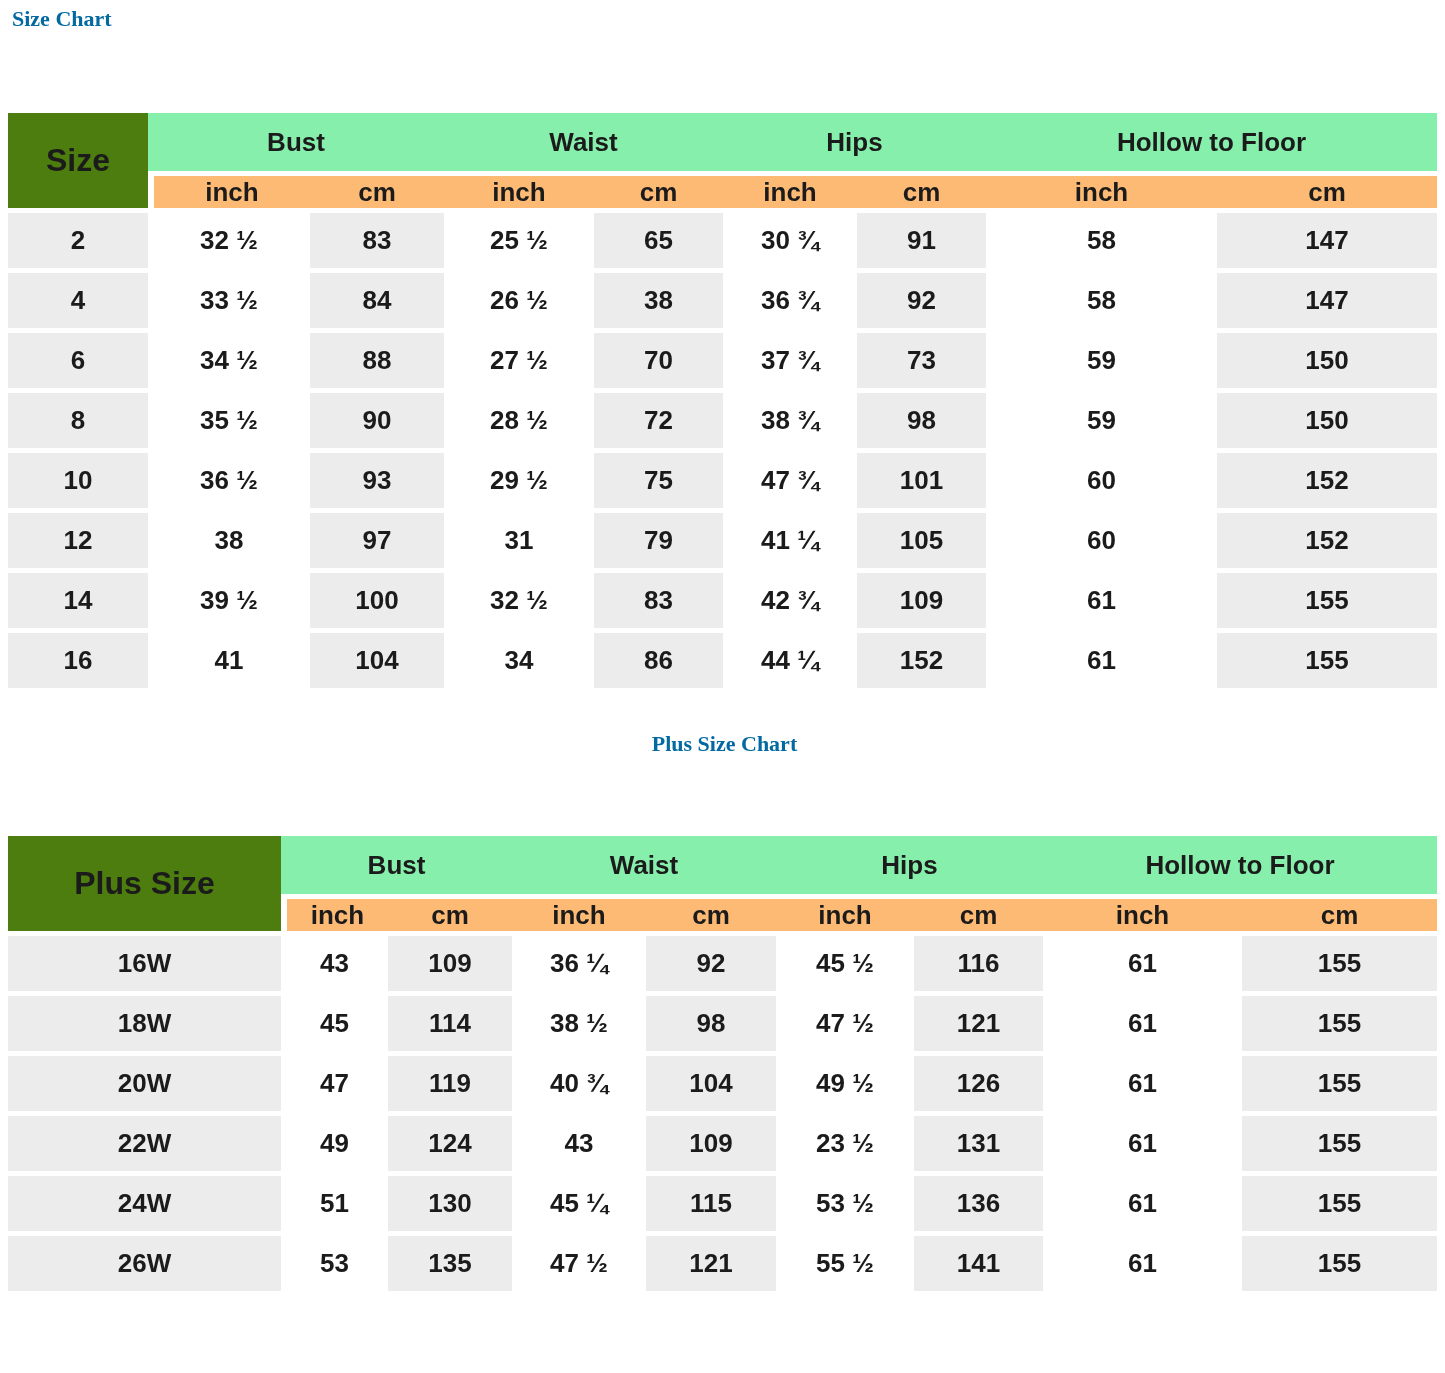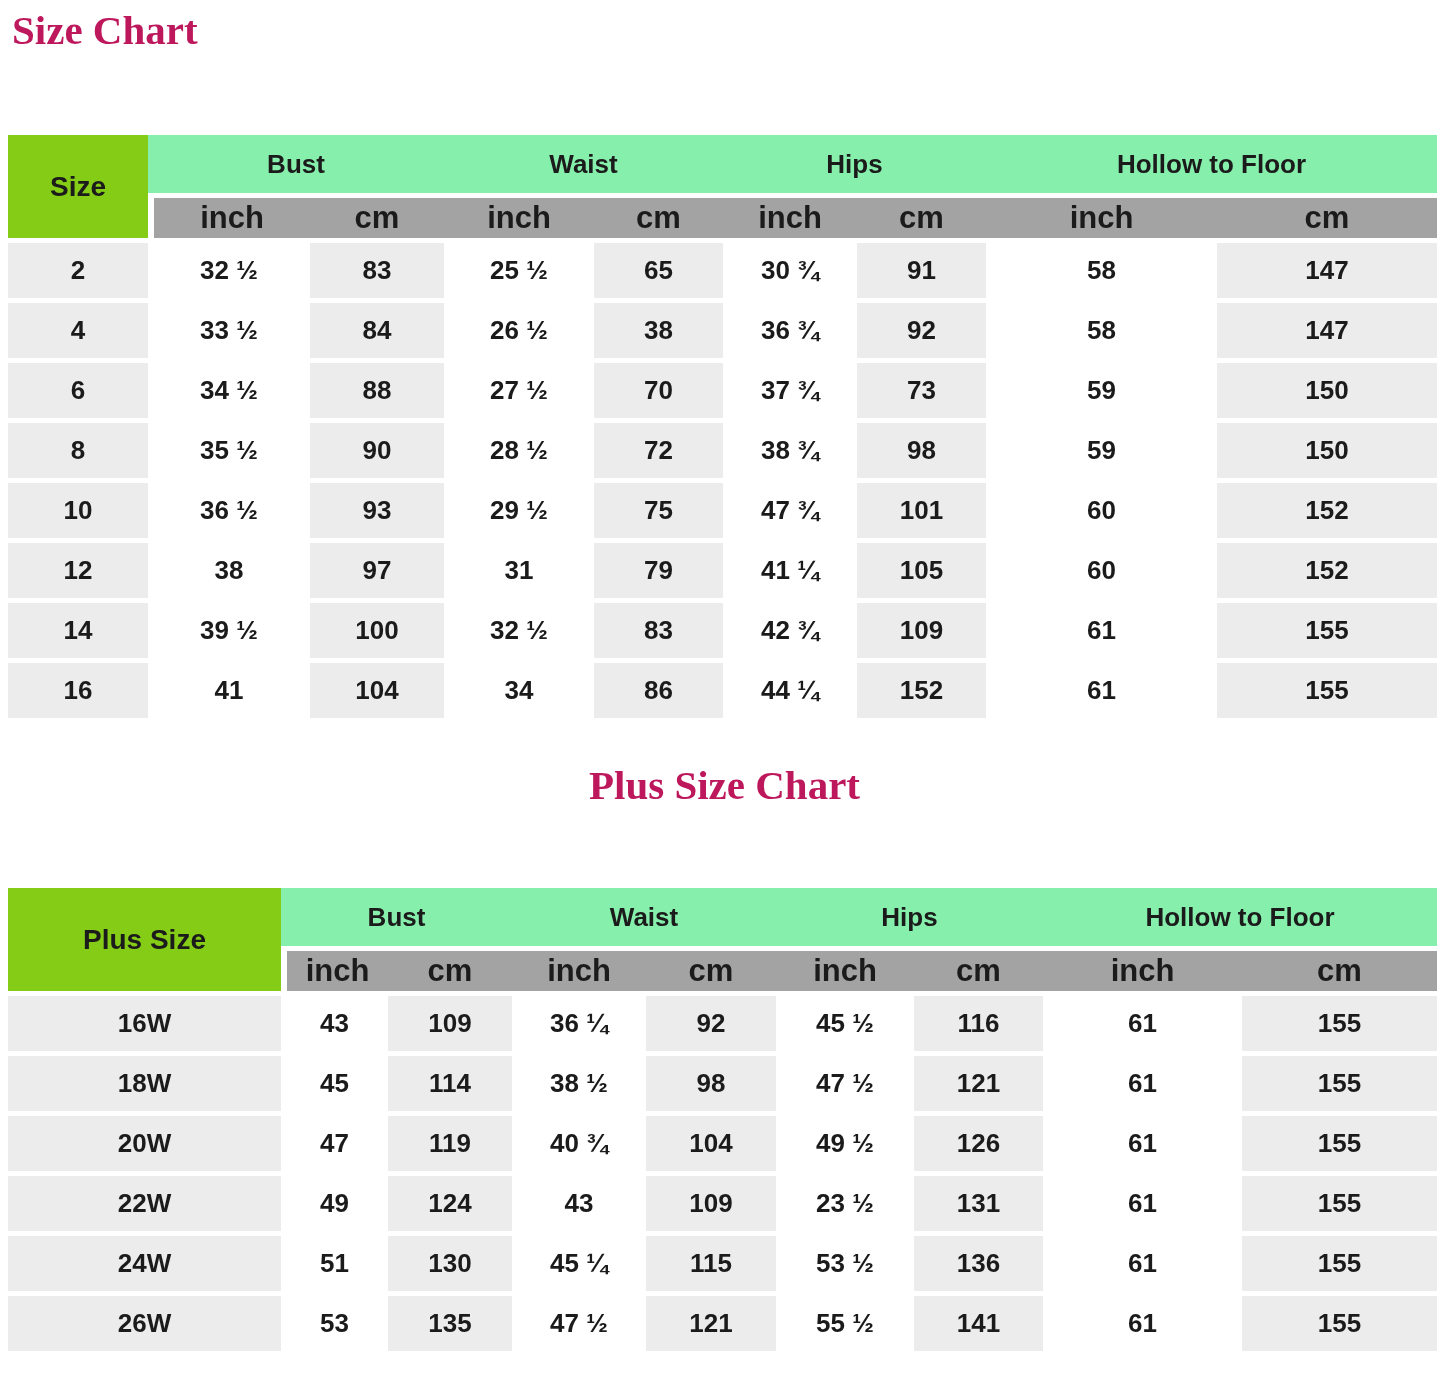--- a/index.html
+++ b/index.html
@@ -13,22 +13,22 @@
     font-family: "Liberation Sans", sans-serif;
     color: #1b1b1b;
     overflow: hidden;
   }
   .page {
     padding: 6px 8px 0 8px;
   }
   .chart-title {
     font-family: "Liberation Serif", serif;
     font-weight: bold;
-    font-size: 41px;
-    color: #be185d;
+    font-size: 22px;
+    color: #0369a1;
     margin: 0 0 0 4px;
     letter-spacing: 0px;
   }
   #plus-title {
     margin-top: 38px;
     text-align: center;
   }
   table.size-table {
     width: 1429px;
     table-layout: fixed;
@@ -40,32 +40,32 @@
   th, td {
     box-sizing: border-box;
     text-align: center;
     vertical-align: middle;
     padding: 0;
     font-weight: bold;
     overflow: hidden;
     white-space: nowrap;
   }
   th.size-head {
-    background: #84cc16;
-    font-size: 28px;
+    background: #4d7c0f;
+    font-size: 32px;
   }
   th.group {
     background: #86efac;
     font-size: 26px;
     height: 58px;
   }
   th.unit {
-    background: #a3a3a3;
-    font-size: 31px;
-    height: 40px;
+    background: #fdba74;
+    font-size: 26px;
+    height: 32px;
   }
   th.unit-first {
     border-left: 6px solid #ffffff;
   }
   tbody td {
     font-size: 26px;
     height: 55px;
   }
   tbody td:nth-child(odd) {
     background: #ececec;

